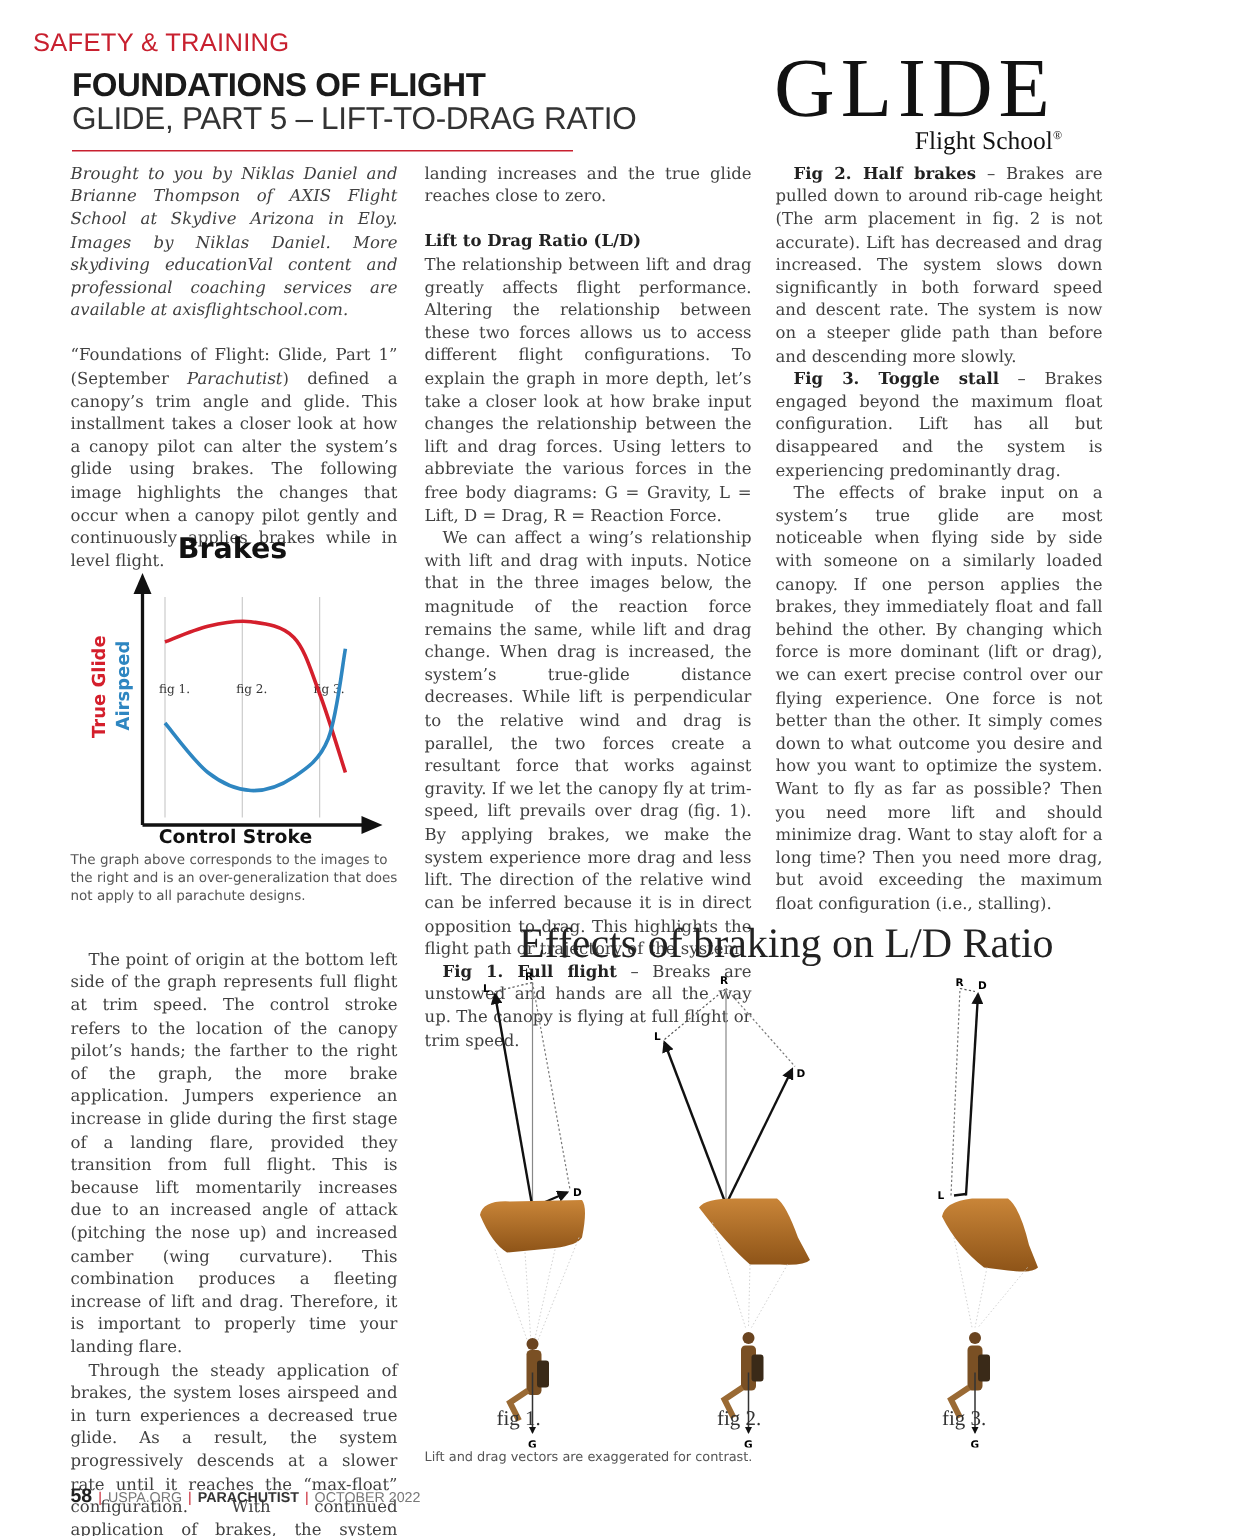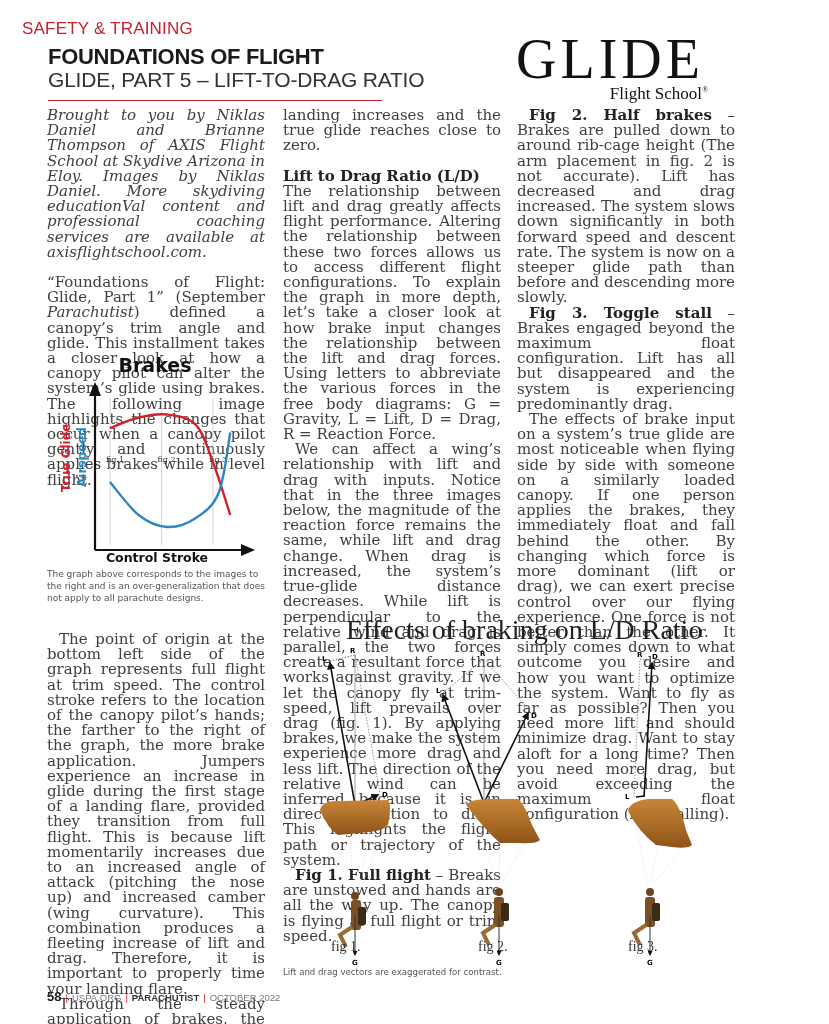--- a/index.html
+++ b/index.html
@@ -7,21 +7,21 @@
   .abs { position: absolute; }
   .section-label { left: 22px; top: 19px; font-family: "Liberation Sans", sans-serif; font-size: 17px; color: #c8202f; letter-spacing: 0.2px; }
   .headline { left: 48px; top: 44px; font-family: "Liberation Sans", sans-serif; font-size: 22px; font-weight: bold; color: #1a1a1a; letter-spacing: -0.3px; }
   .subhead { left: 48px; top: 68px; font-family: "Liberation Sans", sans-serif; font-size: 21px; color: #333; letter-spacing: -0.2px; }
   .rule { left: 48px; top: 100px; width: 334px; height: 1px; background: #c8202f; }
   .logo { left: 516px; top: 36px; width: 190px; }
   .logo-main { font-family: "Liberation Serif", serif; font-size: 56px; letter-spacing: 4px; color: #111; line-height: 46px; }
   .logo-sub { font-family: "Liberation Serif", serif; font-size: 17px; color: #111; text-align: right; margin-right: -2px; margin-top: 2px; }
   .logo-sub sup { font-size: 8px; }
 
-  .col { font-family: "DejaVu Serif", serif; font-size: 15px; line-height: 15.2px; color: #404040; text-align: justify; }
+  .col { font-family: "DejaVu Serif", serif; font-size: 11px; line-height: 15.2px; color: #404040; text-align: justify; }
   .col p { margin: 0; }
   .col p.indent { text-indent: 12px; }
   .col p.gap { margin-top: 15px; }
   .it { font-style: italic; }
   .b { font-weight: bold; color: #222; }
   .c1 { left: 47px; top: 108px; width: 218px; }
   .c1b { left: 47px; top: 632px; width: 218px; }
   .c2 { left: 283px; top: 108px; width: 218px; }
   .c3 { left: 517px; top: 108px; width: 218px; }
   .h-ld { font-weight: bold; color: #222; margin-top: 15px !important; }

